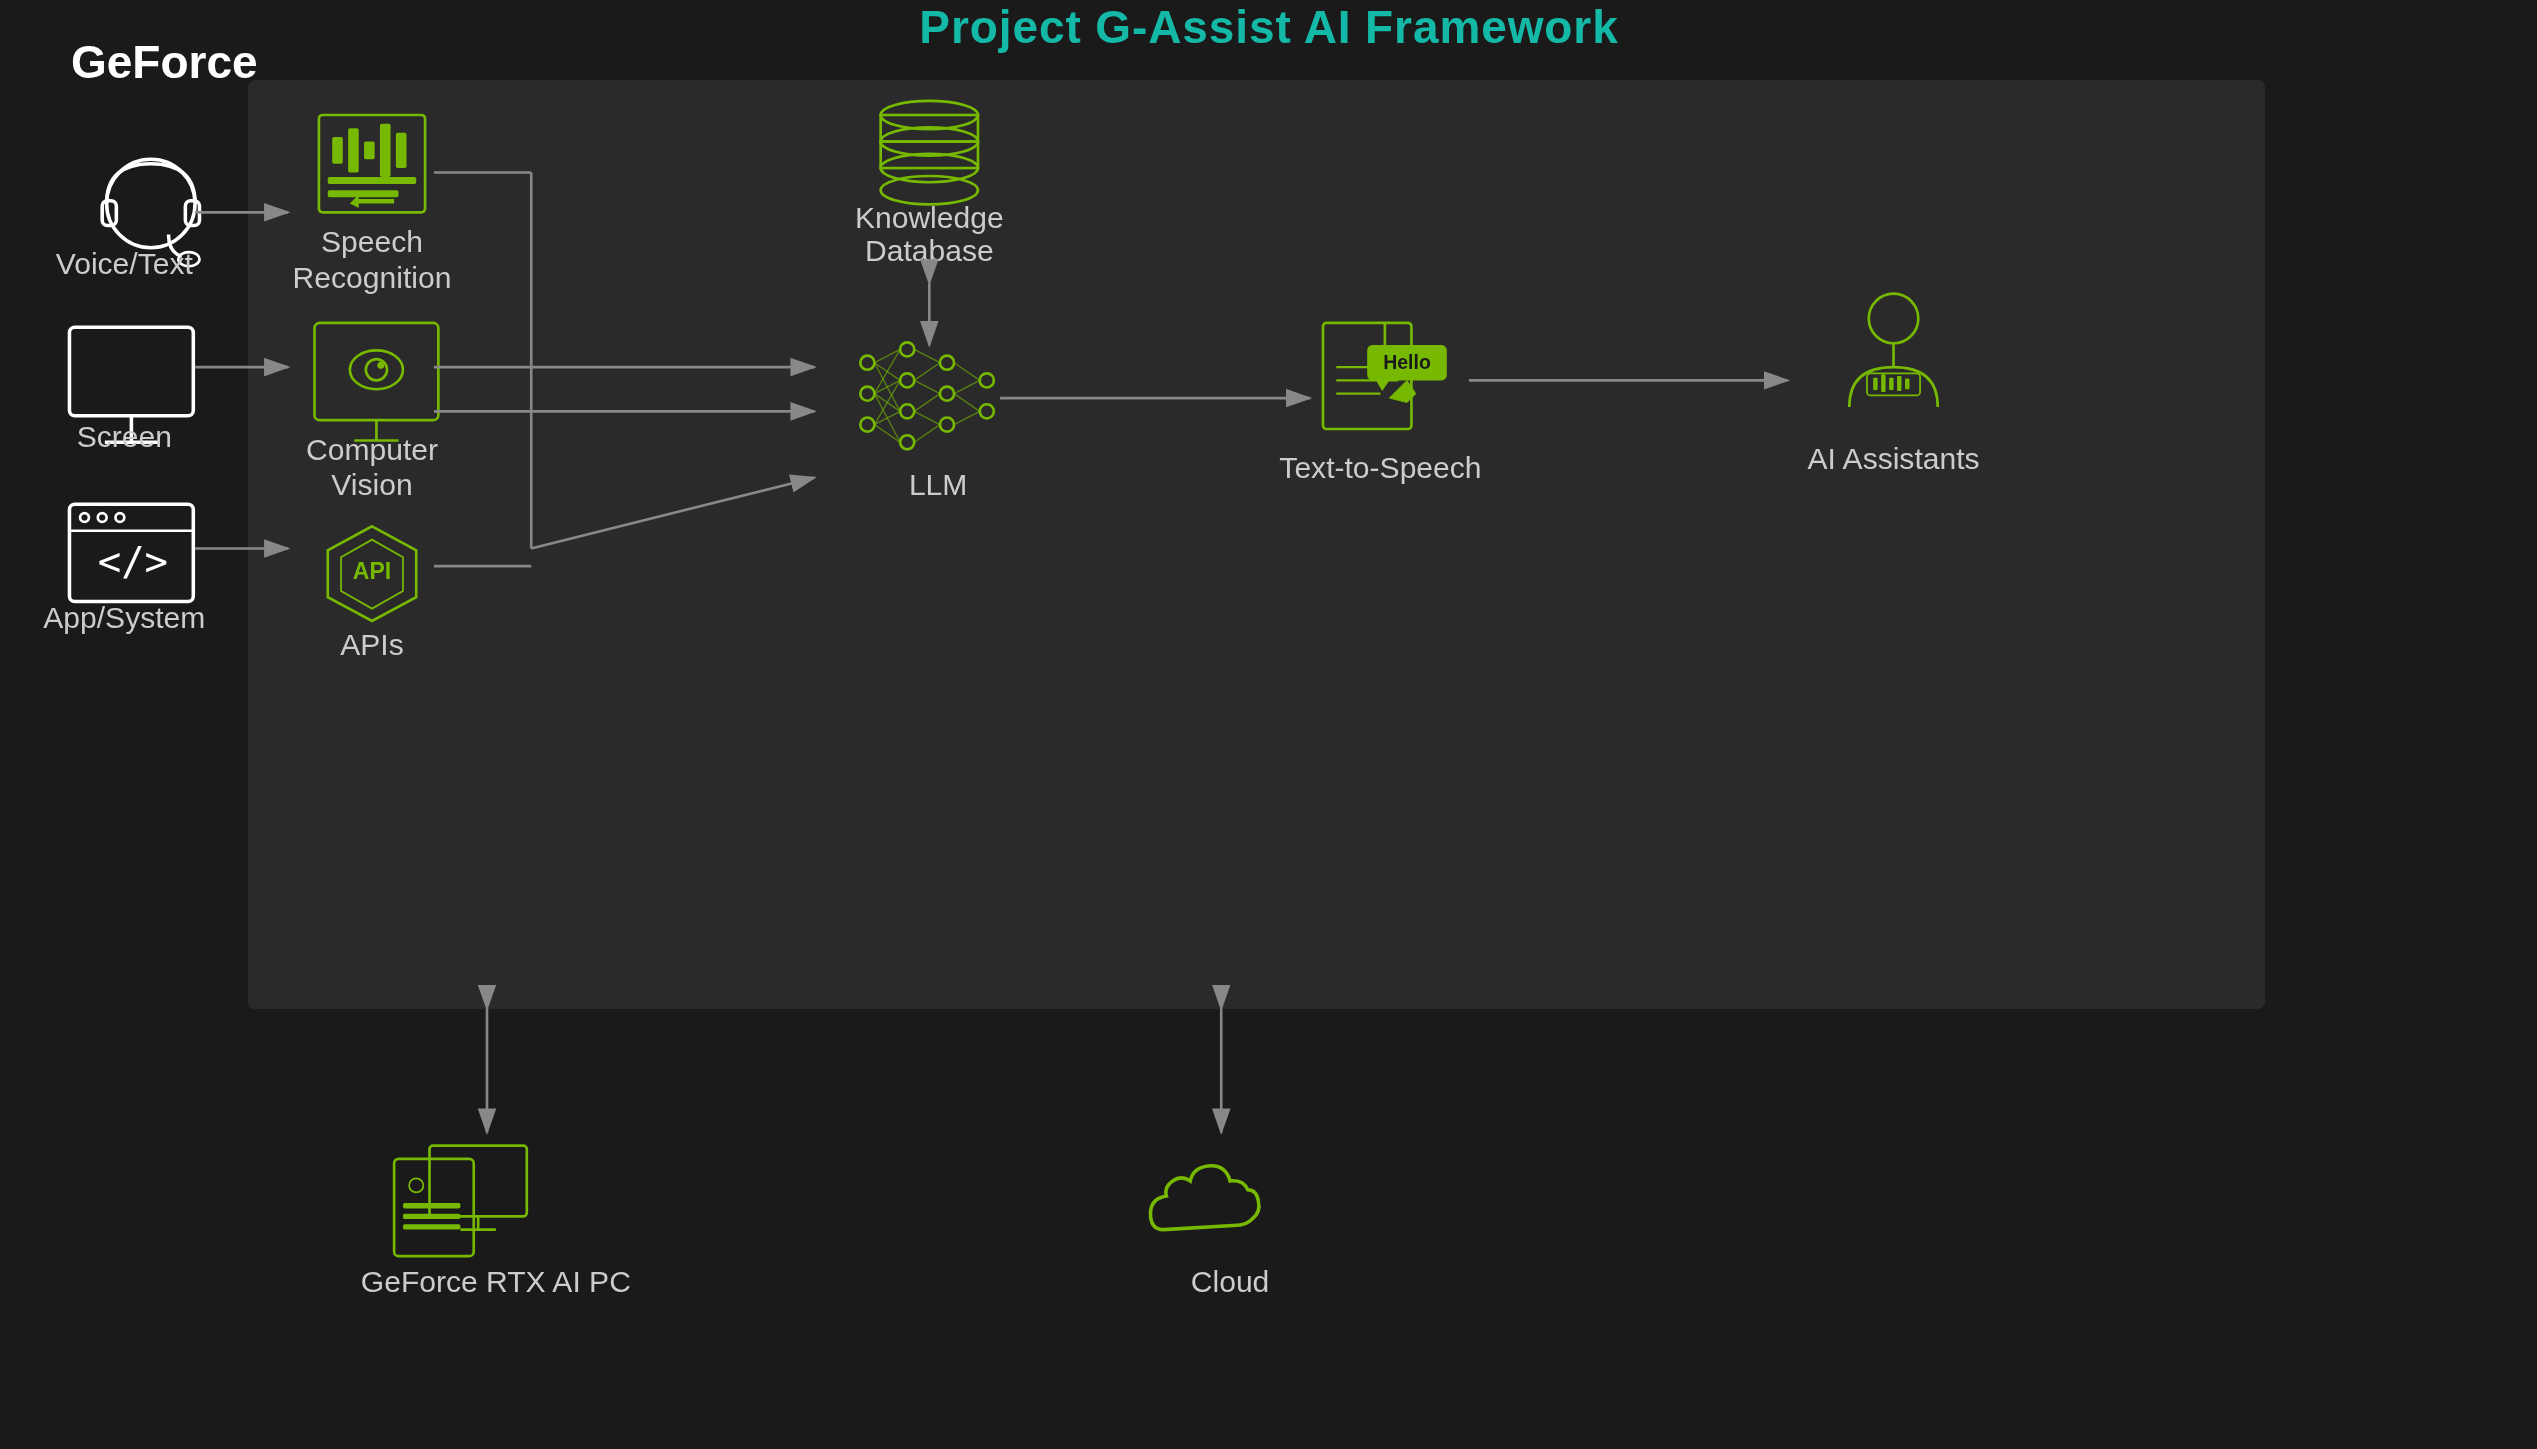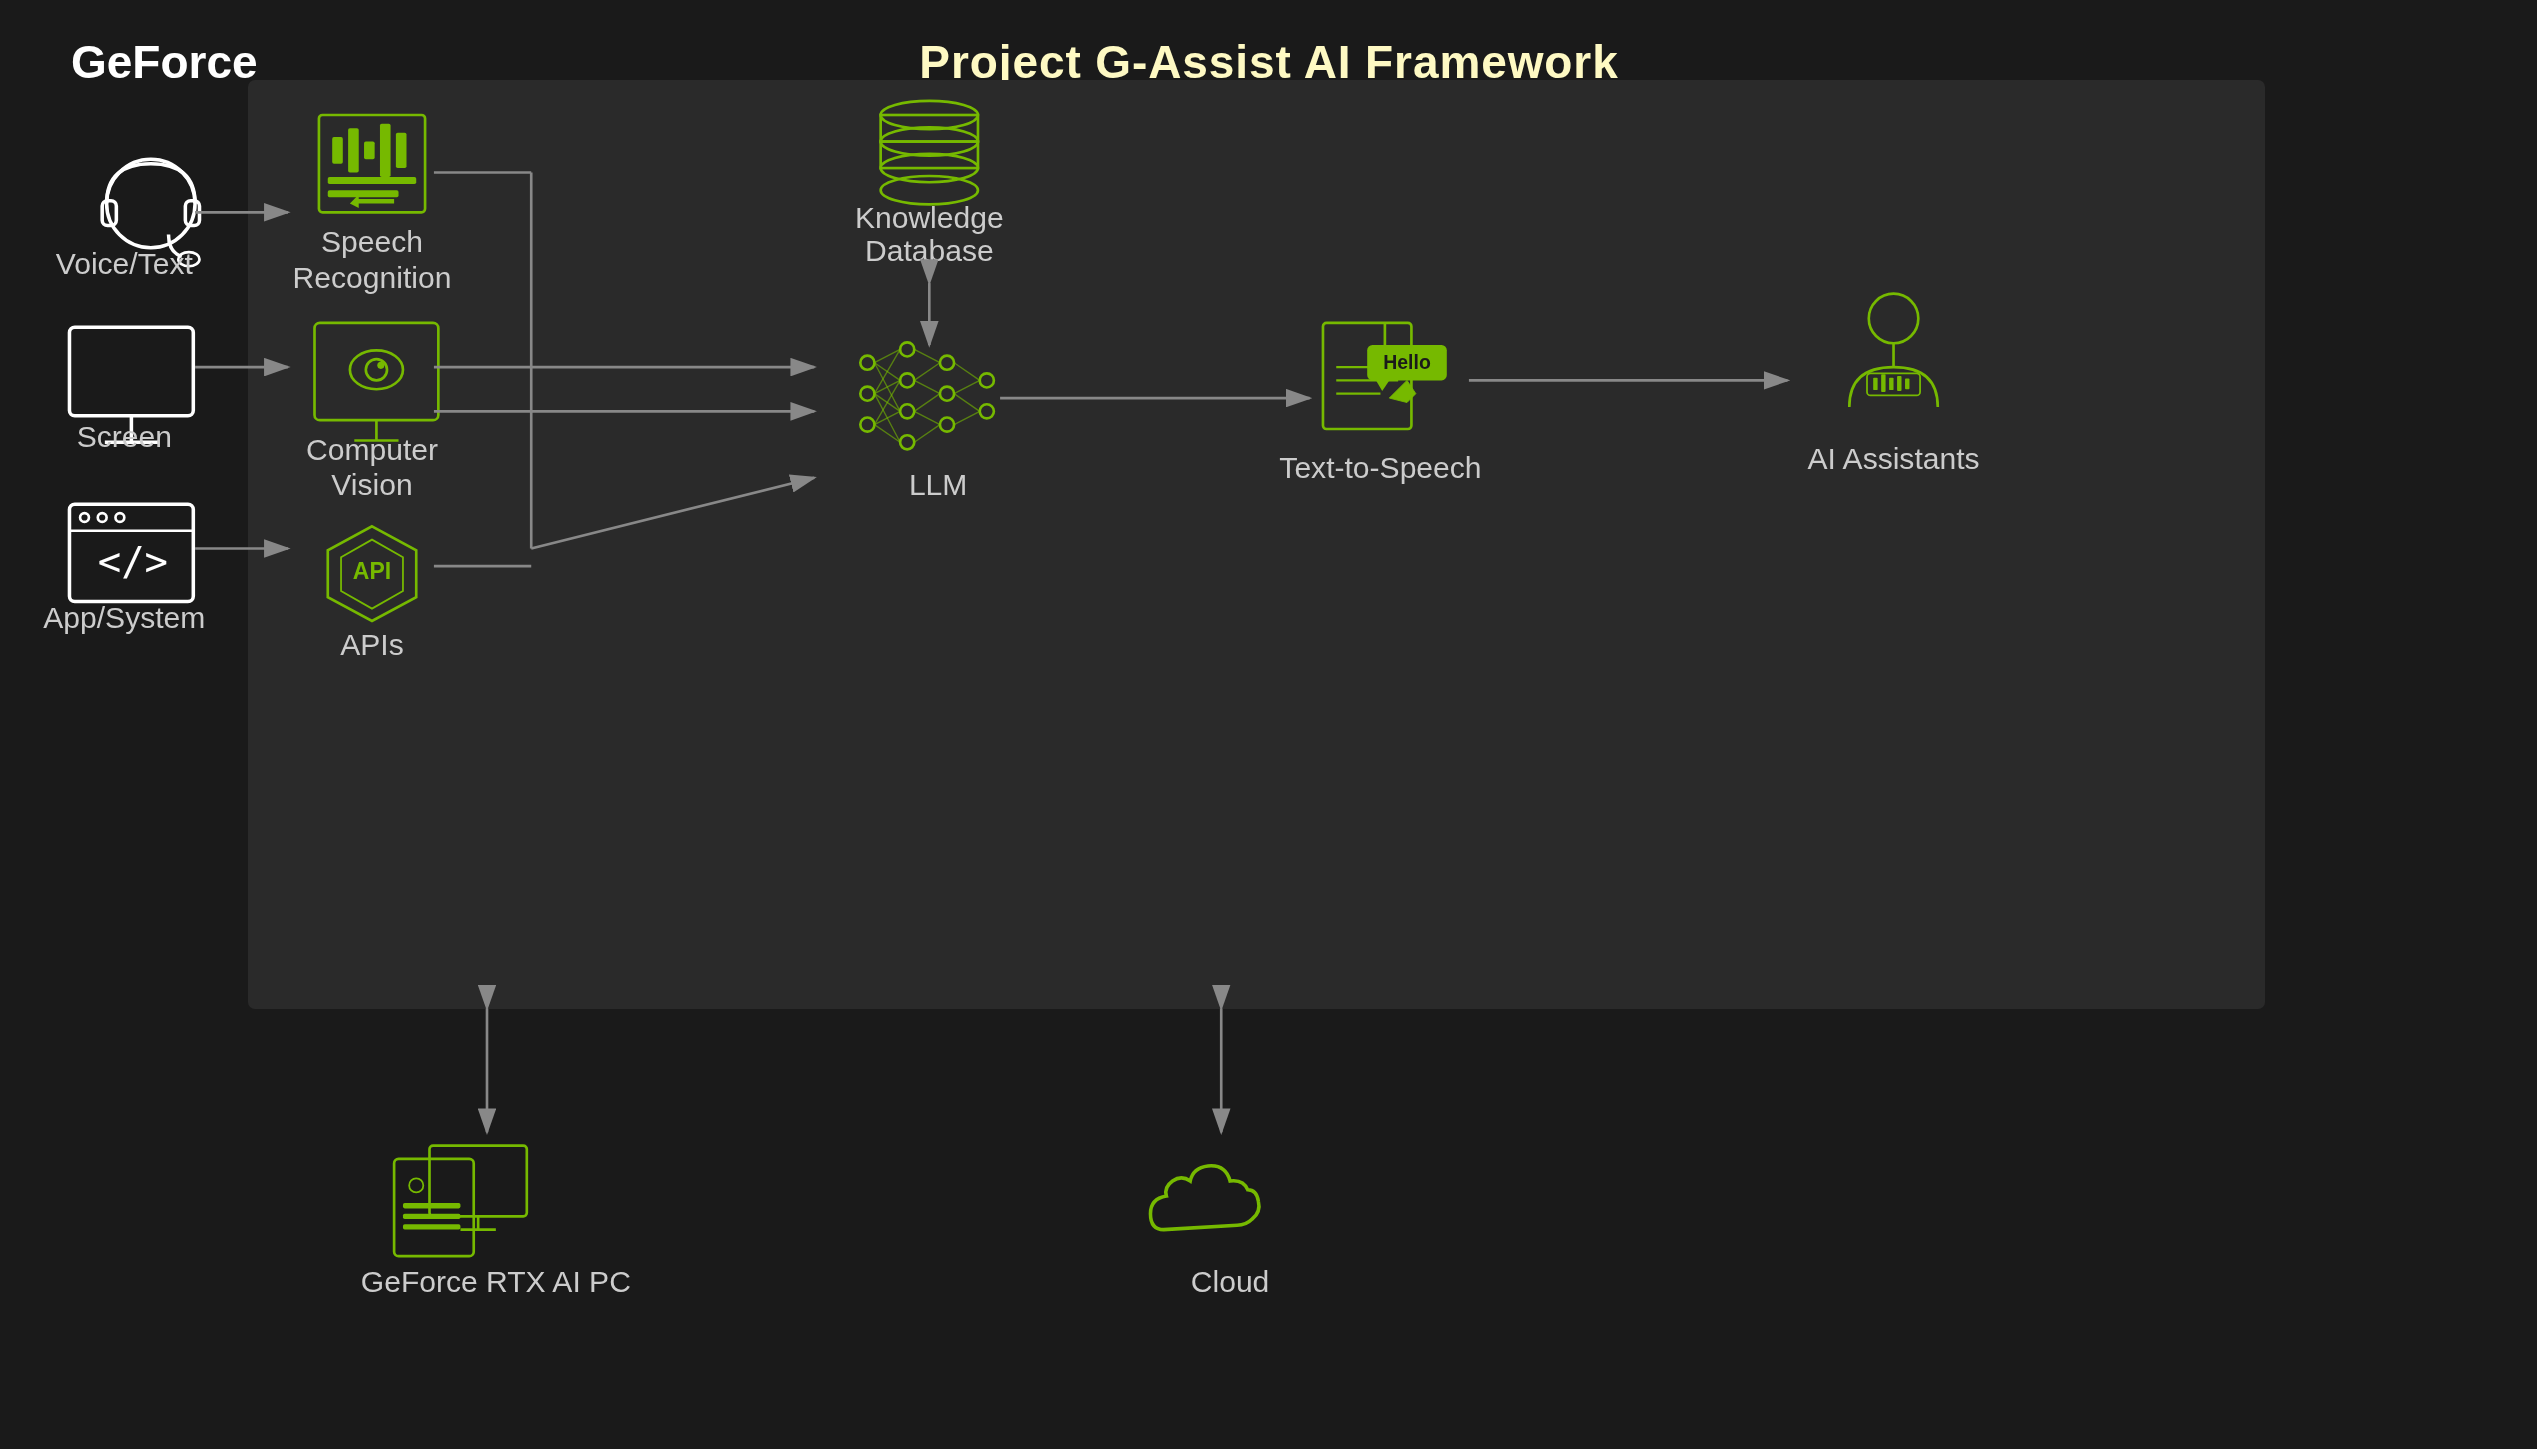--- a/index.html
+++ b/index.html
@@ -10,22 +10,21 @@
       font-family: 'Arial', sans-serif;
       color: #ffffff;
       overflow: hidden;
       position: relative;
     }
 
     .page-title {
       text-align: center;
       font-size: 46px;
       font-weight: bold;
-      color: #fef9c3;
-      padding-top: 35px;
+      color: #14b8a6;
       letter-spacing: 0.9px;
     }
 
     .inputs-label {
       position: absolute;
       left: 71px;
       top: 35px;
       font-size: 46px;
       font-weight: bold;
       color: #ffffff;

